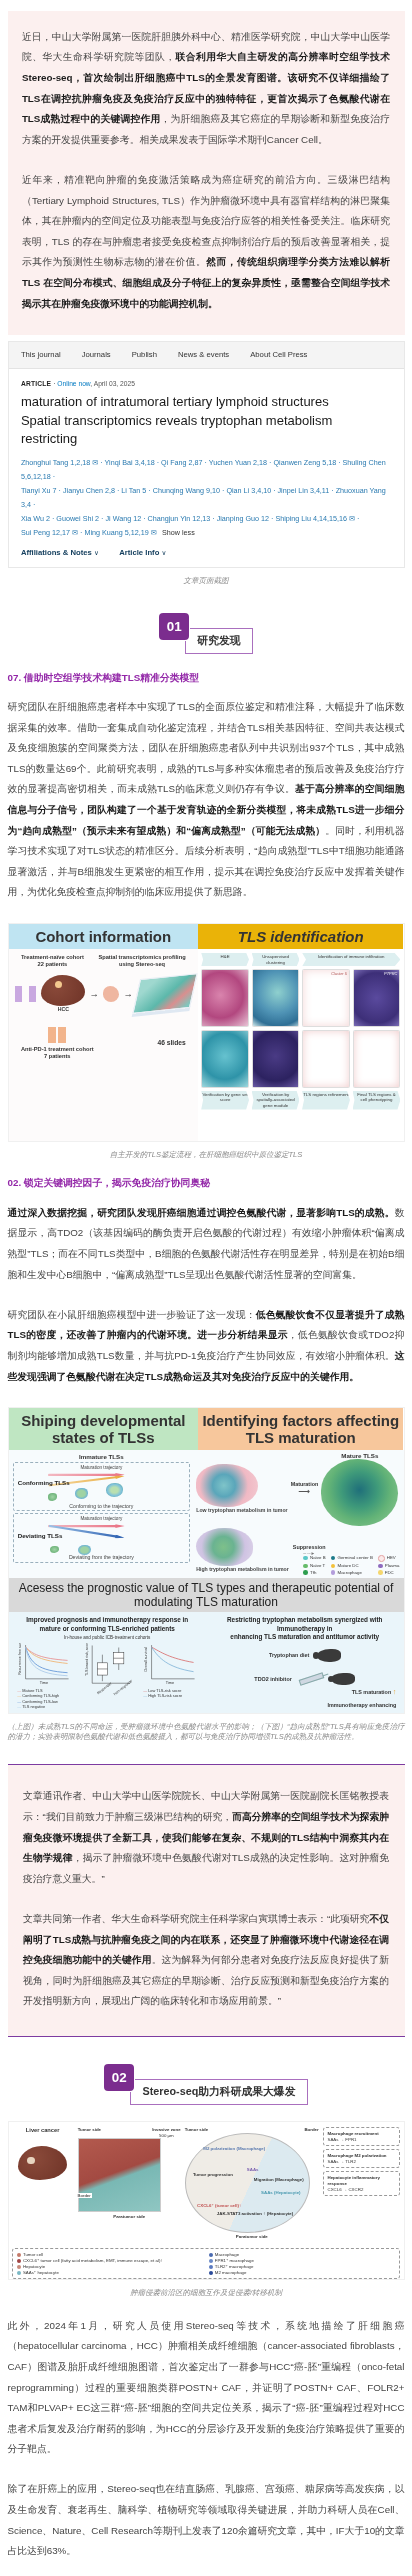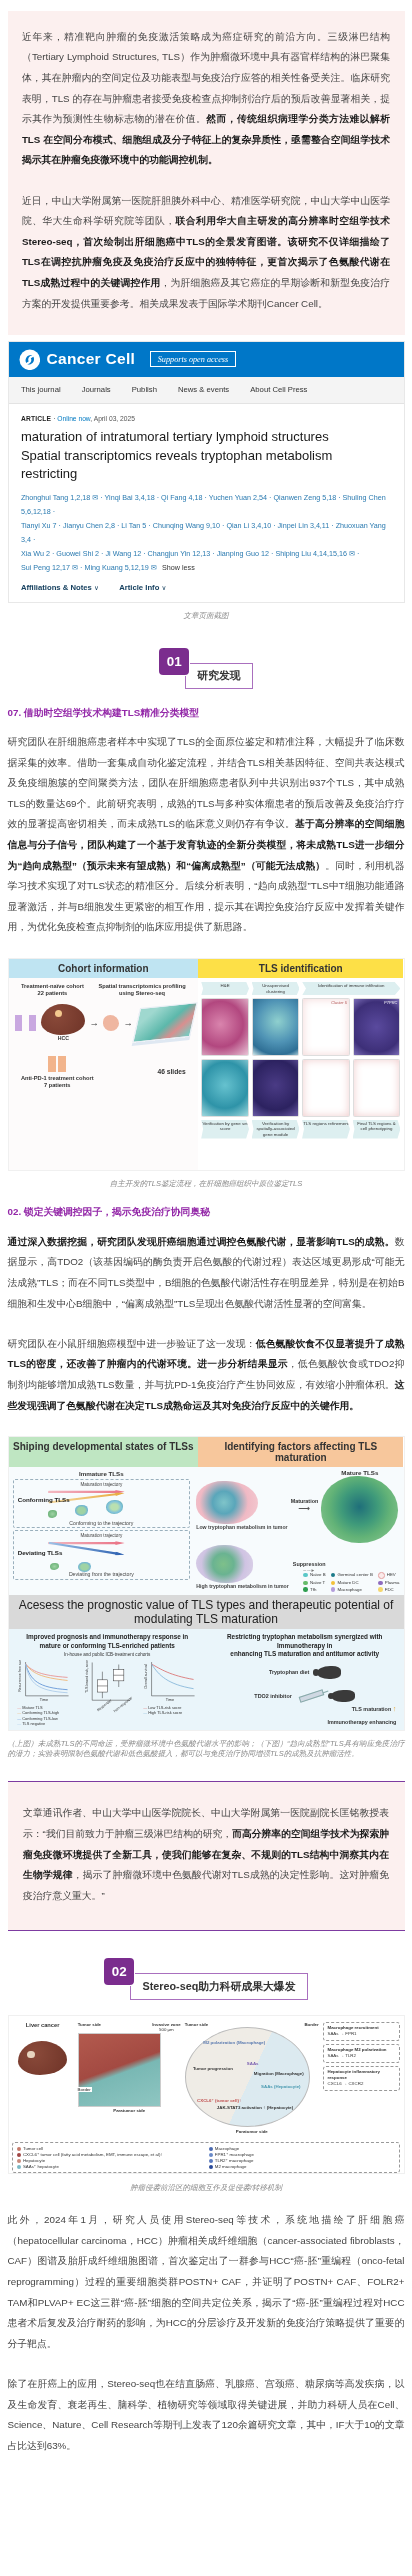--- a/index.html
+++ b/index.html
@@ -30,26 +30,26 @@
   .cc-links span.link{margin-right:18.5px;cursor:pointer;}
   .chev{font-weight:normal;font-size:6.7px;color:#16405f;}
   
   .img-caption{text-align:center;font-size:7.5px;color:#8a8a8a;font-style:italic;margin:8.2px 0 0 0;}
   .badge-row{display:flex;justify-content:center;align-items:flex-start;margin:27px 0 15.5px 0;}
   .badge-num{background:#7b2d8e;color:#fff;font-size:13.4px;font-weight:bold;width:30px;height:27px;border-radius:4.1px;display:flex;align-items:center;justify-content:center;box-shadow:1px 1px 0 #fff;z-index:2;}
   .badge-label{border:1px solid #a96fbe;background:#fff;color:#333;font-size:10.8px;font-weight:bold;padding:5.2px 11.3px;margin:15px 0 0 -4.1px;}
   .subhead{color:#9327a8;font-size:9.8px;font-weight:bold;margin:17.5px 0 12.4px 0;}
   
   .fig{border:0.5px solid #f0f0f0;background:#fff;}
-  .fig-head{display:flex;font-size:10px;font-weight:bold;color:#333;text-align:center;}
+  .fig-head{display:flex;font-size:15px;font-weight:bold;color:#333;text-align:center;}
   .fig-head div{padding:4.1px 0;}
   .fl{font-size:4.6px;color:#444;line-height:1.25;}
   
   .f1-head-l{width:48%;background:#bfe4f2;}
-  .f1-head-r{width:52%;background:#fde047;}
+  .f1-head-r{width:52%;background:#eab308;font-style:italic;}
   .f1-body{display:flex;height:192px;}
   .f1-left{width:48%;background:#fdfbfb;position:relative;padding:5.2px;box-sizing:border-box;}
   .f1-right{width:52%;background:#fff;padding:4.1px 3.1px;box-sizing:border-box;}
   .f1-txt{font-size:5.7px;font-weight:bold;color:#333;text-align:center;line-height:1.3;}
   .person{display:inline-block;width:8.2px;height:15.5px;position:relative;margin:1px;}
   .person::before{content:"";position:absolute;top:0;left:2.1px;width:4.1px;height:4.1px;border-radius:50%;background:inherit;}
   .person::after{content:"";position:absolute;top:4.6px;left:0.5px;width:7.2px;height:10.3px;border-radius:3.6px 3.6px 1.5px 1.5px;background:inherit;}
   .p-purple{background:#c9a8e0;}
   .p-orange{background:#f2b48c;}
   .liver{width:44px;height:31px;background:radial-gradient(circle at 35% 35%,#8a4a3a,#6e3327);border-radius:48% 52% 55% 45%/60% 55% 45% 40%;position:relative;}
@@ -115,53 +115,44 @@
   .dot{display:inline-block;width:4.1px;height:4.1px;border-radius:50%;margin-right:2.1px;vertical-align:middle;}
   .kmlegend{font-size:3.9px;color:#333;line-height:1.35;}
   .arrow-right{font-size:8.2px;color:#555;}
 </style>
 </head>
 <body>
 
 <div class="wrap">
 
   <div class="pink-block">
+    <p class="para"><span>近日，中山大学附属第一医院肝胆胰外科中心、精准医学研究院，中山大学中山医学院、华大生命科学研究院等团队，</span><b>联合利用华大自主研发的高分辨率时空组学技术Stereo-seq，首次绘制出肝细胞癌中TLS的全景发育图谱。该研究不仅详细描绘了TLS在调控抗肿瘤免疫及免疫治疗反应中的独特特征，更首次揭示了色氨酸代谢在TLS成熟过程中的关键调控作用</b><span>，为肝细胞癌及其它癌症的早期诊断和新型免疫治疗方案的开发提供重要参考。相关成果发表于国际学术期刊Cancer Cell。</span></p>
     <p class="para"><span>近年来，精准靶向肿瘤的免疫激活策略成为癌症研究的前沿方向。三级淋巴结构（Tertiary Lymphoid Structures, TLS）作为肿瘤微环境中具有器官样结构的淋巴聚集体，其在肿瘤内的空间定位及功能表型与免疫治疗应答的相关性备受关注。临床研究表明，TLS 的存在与肿瘤患者接受免疫检查点抑制剂治疗后的预后改善显著相关，提示其作为预测性生物标志物的潜在价值。</span><b>然而，传统组织病理学分类方法难以解析 TLS 在空间分布模式、细胞组成及分子特征上的复杂异质性，亟需整合空间组学技术揭示其在肿瘤免疫微环境中的功能调控机制。</b></p>
-    <p class="para"><span>近日，中山大学附属第一医院肝胆胰外科中心、精准医学研究院，中山大学中山医学院、华大生命科学研究院等团队，</span><b>联合利用华大自主研发的高分辨率时空组学技术Stereo-seq，首次绘制出肝细胞癌中TLS的全景发育图谱。该研究不仅详细描绘了TLS在调控抗肿瘤免疫及免疫治疗反应中的独特特征，更首次揭示了色氨酸代谢在TLS成熟过程中的关键调控作用</b><span>，为肝细胞癌及其它癌症的早期诊断和新型免疫治疗方案的开发提供重要参考。相关成果发表于国际学术期刊Cancer Cell。</span></p>
   </div>
 
   <div class="cc-block">
-    <div class="cc-header">
-      <svg class="cc-logo" viewBox="0 0 42 42">
-        <circle cx="21" cy="21" r="20" fill="#ffffff"></circle>
-        <path d="M14 27 C10 20, 16 10, 26 12 C20 13, 16 19, 19 24 Z" fill="#0077c8"></path>
-        <path d="M28 15 C32 22, 26 32, 16 30 C22 29, 26 23, 23 18 Z" fill="#0077c8"></path>
-      </svg>
-      <span class="cc-title">Cancer Cell</span>
-      <span class="cc-oa">Supports open access</span>
-    </div>
     <div class="cc-nav">
       <a>This journal</a>
       <a>Journals</a>
       <a>Publish</a>
       <a>News &amp; events</a>
       <a>About Cell Press</a>
     </div>
     <div class="cc-body">
       <div class="cc-meta">
         <span class="type">ARTICLE</span>
         <span>·</span>
         <span class="online">Online now</span><span>, April 03, 2025</span>
       </div>
       <div class="cc-article-title">
         <div>maturation of intratumoral tertiary lymphoid structures</div>
         <div>Spatial transcriptomics reveals tryptophan metabolism restricting</div>
       </div>
       <div class="cc-authors">
-        <span class="aline">Zhonghui Tang 1,2,18 ✉ · Yinqi Bai 3,4,18 · Qi Fang 4,18 · Yuchen Yuan 2,54 · Qianwen Zeng 5,18 · Shuling Chen 5,6,12,18 ·</span>
+        <span class="aline">Zhonghui Tang 1,2,18 ✉ · Yinqi Bai 3,4,18 · Qi Fang 2,87 · Yuchen Yuan 2,18 · Qianwen Zeng 5,18 · Shuling Chen 5,6,12,18 ·</span>
         <span class="aline">Tianyi Xu 7 · Jianyu Chen 2,8 · Li Tan 5 · Chunqing Wang 9,10 · Qian Li 3,4,10 · Jinpei Lin 3,4,11 · Zhuoxuan Yang 3,4 ·</span>
         <span class="aline">Xia Wu 2 · Guowei Shi 2 · Ji Wang 12 · Changjun Yin 12,13 · Jianping Guo 12 · Shiping Liu 4,14,15,16 ✉ ·</span>
         <span class="aline"><span>Sui Peng 12,17 ✉ · Ming Kuang 5,12,19 ✉</span><span class="showless">Show less</span></span>
       </div>
       <div class="cc-links">
         <span class="link"><span>Affiliations &amp; Notes</span> <span class="chev">∨</span></span>
         <span class="link"><span>Article Info</span> <span class="chev">∨</span></span>
       </div>
     </div>
   </div>
@@ -235,21 +226,21 @@
             <div class="f1-lab">Verification by spatially-associated gene module</div>
             <div class="f1-lab">TLS regions refinement</div>
             <div class="f1-lab">Final TLS regions &amp; cell phenotyping</div>
           </div>
       </div>
     </div>
   </div>
   <div class="img-caption">自主开发的TLS鉴定流程，在肝细胞癌组织中原位鉴定TLS</div>
 
   <div class="subhead">02. 锁定关键调控因子，揭示免疫治疗协同奥秘</div>
-  <p class="para"><b>通过深入数据挖掘，研究团队发现肝癌细胞通过调控色氨酸代谢，显著影响TLS的成熟。</b><span>数据显示，高TDO2（该基因编码的酶负责开启色氨酸的代谢过程）表达区域更易形成“可能无法成熟”TLS；而在不同TLS类型中，B细胞的色氨酸代谢活性存在明显差异，特别是在初始B细胞和生发中心B细胞中，“偏离成熟型”TLS呈现出色氨酸代谢活性显著的空间富集。</span></p>
+  <p class="para"><b>通过深入数据挖掘，研究团队发现肝癌细胞通过调控色氨酸代谢，显著影响TLS的成熟。</b><span>数据显示，高TDO2（该基因编码的酶负责开启色氨酸的代谢过程）有效缩小肿瘤体积“偏离成熟型”TLS；而在不同TLS类型中，B细胞的色氨酸代谢活性存在明显差异，特别是在初始B细胞和生发中心B细胞中，“偏离成熟型”TLS呈现出色氨酸代谢活性显著的空间富集。</span></p>
   <p class="para"><span>研究团队在小鼠肝细胞癌模型中进一步验证了这一发现：</span><b>低色氨酸饮食不仅显著提升了成熟TLS的密度，还改善了肿瘤内的代谢环境。进一步分析结果显示</b><span>，低色氨酸饮食或TDO2抑制剂均能够增加成熟TLS数量，并与抗PD-1免疫治疗产生协同效应，有效缩小肿瘤体积。</span><b>这些发现强调了色氨酸代谢在决定TLS成熟命运及其对免疫治疗反应中的关键作用。</b></p>
 
   <div class="fig">
     <div class="fig-head">
       <div class="f2-head-l">Shiping developmental states of TLSs</div>
       <div class="f2-head-r">Identifying factors affecting TLS maturation</div>
     </div>
     <div class="f2-top">
       <div class="f2-left">
         <div class="f2-label">Immature TLSs</div>
@@ -375,20 +366,21 @@
         </div>
         <div style="position:absolute;right:7.2px;bottom:17.5px;" class="f2-mini"><span>TLS maturation</span> <span style="color:#e8a93c;font-size:7.2px;">↑</span></div>
         <div style="position:absolute;right:7.2px;bottom:4.1px;" class="f2-mini">Immunotherapy enhancing</div>
       </div>
     </div>
   </div>
   <div class="img-caption" style="text-align:justify;"><span>（上图）未成熟TLS的不同命运，受肿瘤微环境中色氨酸代谢水平的影响；（下图）“趋向成熟型”TLS具有响应免疫治疗的潜力；</span><span>实验表明限制色氨酸代谢和低色氨酸摄入，都可以与免疫治疗协同增强TLS的成熟及抗肿瘤活性。</span></div>
 
   <div class="quote-box">
     <p class="para"><span>文章通讯作者、中山大学中山医学院院长、中山大学附属第一医院副院长匡铭教授表示：“我们目前致力于肿瘤三级淋巴结构的研究，</span><b>而高分辨率的空间组学技术为探索肿瘤免疫微环境提供了全新工具，使我们能够在复杂、不规则的TLS结构中洞察其内在生物学规律</b><span>，揭示了肿瘤微环境中色氨酸代谢对TLS成熟的决定性影响。这对肿瘤免疫治疗意义重大。”</span></p>
+    <p class="para" style="margin-bottom:0;"><span>文章共同第一作者、华大生命科学研究院主任科学家白寅琪博士表示：“此项研究</span><b>不仅阐明了TLS成熟与抗肿瘤免疫之间的内在联系，还突显了肿瘤微环境中代谢途径在调控免疫细胞功能中的关键作用</b><span>。这为解释为何部分患者对免疫疗法反应良好提供了新视角，同时为肝细胞癌及其它癌症的早期诊断、治疗反应预测和新型免疫治疗方案的开发指明新方向，展现出广阔的临床转化和市场应用前景。”</span></p>
   </div>
 
   <div class="badge-row">
     <div class="badge-num">02</div>
     <div class="badge-label">Stereo-seq助力科研成果大爆发</div>
   </div>
 
 
   <div class="fig">
     <div class="f3-body">

